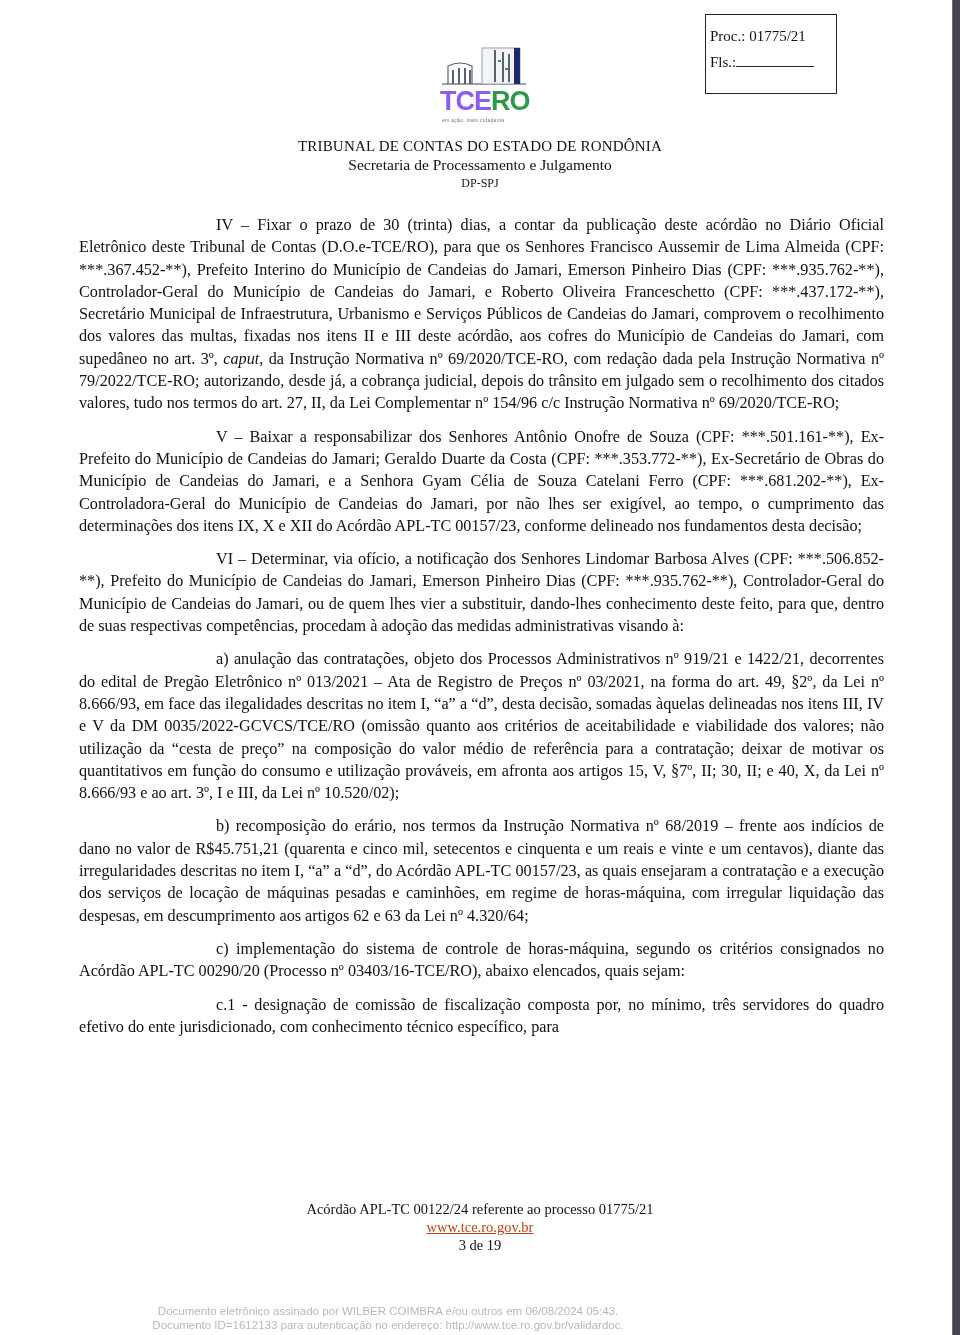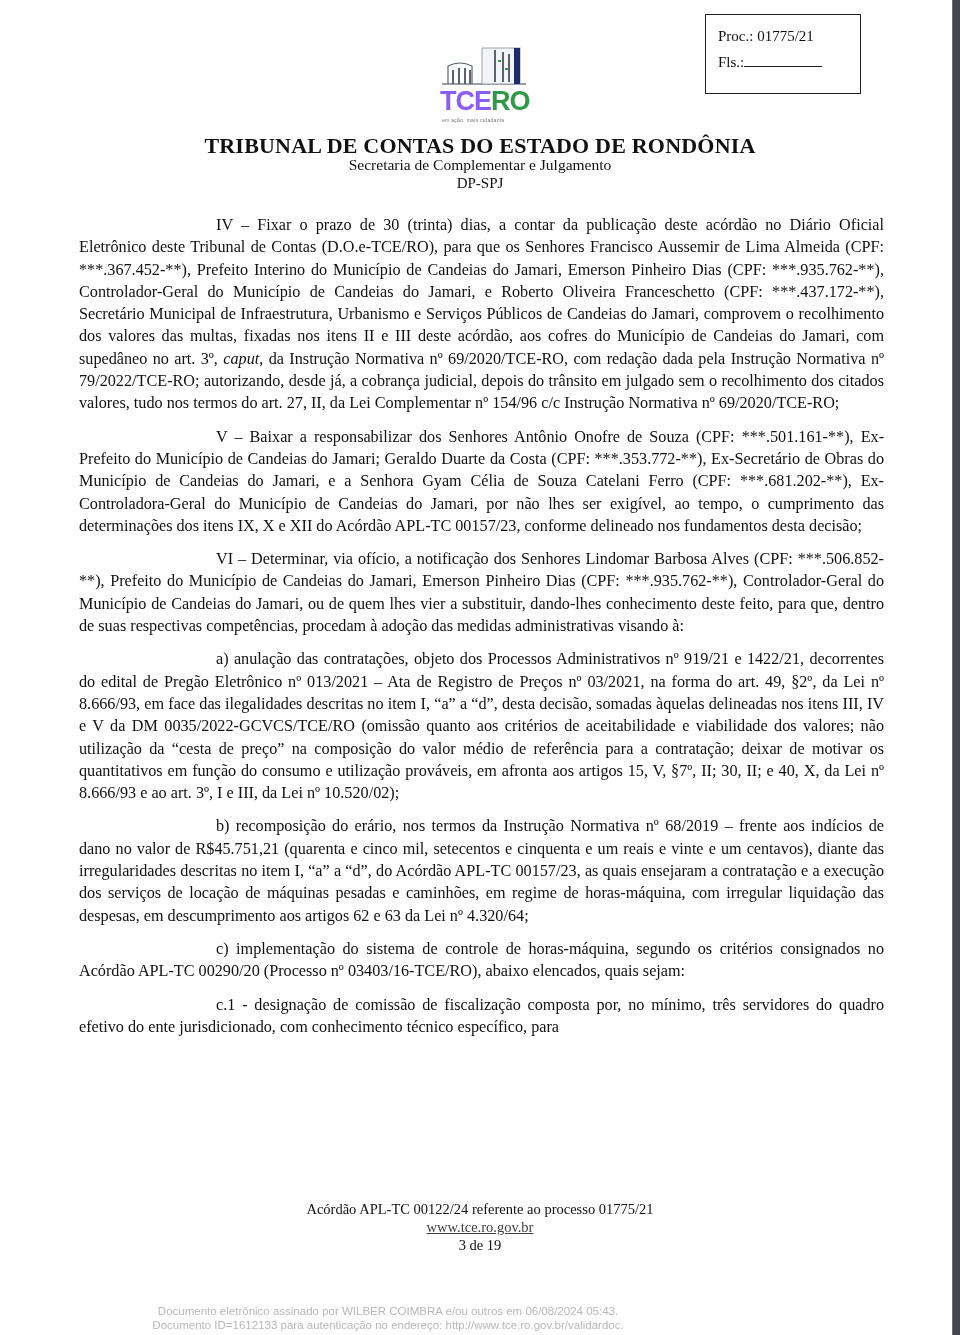--- a/index.html
+++ b/index.html
@@ -7,56 +7,56 @@
       width: 960px; height: 1335px; overflow: hidden; background: #ffffff;
       position: relative;
       font-family: "Liberation Serif", "DejaVu Serif", serif;
       color: #111;
     }
     .right-bar {
       position: absolute; top: 0; right: 0; width: 7px; height: 1335px;
       background: #44474f; border-left: 1px solid #6b6e75;
     }
     .proc-box {
-      position: absolute; left: 705px; top: 14px; width: 156px; height: 80px;
+      position: absolute; left: 705px; top: 14px; width: 132px; height: 80px;
       border: 1.5px solid #222; box-sizing: border-box;
-      font-size: 15px; padding: 8px 0 0 12px; line-height: 26px;
+      font-size: 15px; padding: 8px 0 0 4px; line-height: 26px;
     }
     .proc-box .fls-line { display: inline-block; width: 78px; border-bottom: 1px solid #222; height: 14px; vertical-align: baseline; }
     .logo {
       position: absolute; left: 438px; top: 44px; width: 92px; height: 82px;
     }
     .logo .word {
       position: absolute; left: 2px; top: 42px; font-family: "Liberation Sans", "DejaVu Sans", sans-serif;
       font-weight: bold; font-size: 27px; letter-spacing: -1px; line-height: 30px;
     }
     .logo .tc { color: #8b5cf6; }
     .logo .ro { color: #2e9a48; margin-top: 20px; }
     .logo .tag {
       position: absolute; left: 4px; top: 73px; font-family: "Liberation Sans", "DejaVu Sans", sans-serif;
       font-size: 5px; color: #777; letter-spacing: 0.3px; white-space: nowrap;
     }
     .header {
       position: absolute; left: 0; width: 960px; top: 136px; text-align: center;
     }
-    .header .h1 { font-weight: bold; font-size: 22px; line-height: 20px; letter-spacing: 0.2px; }
+    .header .h1 { font-weight: normal; font-size: 15px; line-height: 20px; letter-spacing: 0.2px; }
     .header .h2 { font-size: 15.5px; line-height: 18px; }
-    .header .h3 { font-size: 15px; line-height: 18px; }
+    .header .h3 { font-size: 12px; line-height: 18px; }
     .body-text {
       position: absolute; left: 79px; top: 214px; width: 805px;
       font-size: 16.2px; line-height: 22.3px; text-align: justify;
     }
     .para { margin: 0 0 11px 0; text-indent: 137px; }
     .para.sub { text-indent: 137px; }
     b { font-weight: normal; }
     .footer {
       position: absolute; left: 0; width: 960px; top: 1200px; text-align: center;
       font-size: 14.5px; line-height: 18px;
     }
-    .footer a { color: #404040; text-decoration: underline; }
+    .footer a { color: #c2410c; text-decoration: underline; }
     .sig {
       position: absolute; left: 0; width: 776px; top: 1304px; text-align: center;
       font-family: "Liberation Sans", "DejaVu Sans", sans-serif; font-size: 11.5px; line-height: 14px; color: #b8b8b8;
     }
   </style>
 </head>
 <body>
 
 <div class="right-bar"></div>
 
@@ -80,21 +80,21 @@
     <rect x="20" y="24" width="2" height="16" fill="#5a6170"></rect>
     <rect x="26" y="24" width="2" height="16" fill="#5a6170"></rect>
     <rect x="31" y="26" width="2" height="14" fill="#5a6170"></rect>
   </svg>
   <div class="word"><span class="tc">TCE</span><span class="ro">RO</span></div>
   <div class="tag">em ação, mais cidadania</div>
 </div>
 
 <div class="header">
   <div class="h1">TRIBUNAL DE CONTAS DO ESTADO DE RONDÔNIA</div>
-  <div class="h2">Secretaria de Complementar e Julgamento</div>
+  <div class="h2">Secretaria de Processamento e Julgamento</div>
   <div class="h3">DP-SPJ</div>
 </div>
 
 <div class="body-text">
   <p class="para"><b>IV – Fixar o prazo de 30 (trinta) dias</b><span>, a contar da publicação deste acórdão no Diário Oficial Eletrônico deste Tribunal de Contas (D.O.e-TCE/RO), para que os Senhores </span><b>Francisco Aussemir de Lima Almeida</b><span> (CPF: ***.367.452-**), Prefeito Interino do Município de Candeias do Jamari, </span><b>Emerson Pinheiro Dias</b><span> (CPF: ***.935.762-**), Controlador-Geral do Município de Candeias do Jamari, e </span><b>Roberto Oliveira Franceschetto</b><span> (CPF: ***.437.172-**), Secretário Municipal de Infraestrutura, Urbanismo e Serviços Públicos de Candeias do Jamari, comprovem o recolhimento dos valores das multas, fixadas nos </span><b>itens II e III</b><span> deste acórdão, aos cofres do Município de Candeias do Jamari, com supedâneo no art. 3º, </span><i>caput</i><span>, da Instrução Normativa nº 69/2020/TCE-RO, com redação dada pela Instrução Normativa nº 79/2022/TCE-RO; autorizando, desde já, a cobrança judicial, depois do trânsito em julgado sem o recolhimento dos citados valores, tudo nos termos do art. 27, II, da Lei Complementar nº 154/96 c/c Instrução Normativa nº 69/2020/TCE-RO;</span></p>
 
   <p class="para"><b>V – Baixar a responsabilizar</b><span> dos Senhores </span><b>Antônio Onofre de Souza</b><span> (CPF: ***.501.161-**), Ex-Prefeito do Município de Candeias do Jamari; </span><b>Geraldo Duarte da Costa</b><span> (CPF: ***.353.772-**), Ex-Secretário de Obras do Município de Candeias do Jamari, e a Senhora </span><b>Gyam Célia de Souza Catelani Ferro</b><span> (CPF: ***.681.202-**), Ex-Controladora-Geral do Município de Candeias do Jamari, por não lhes ser exigível, ao tempo, o cumprimento das determinações dos itens IX, X e XII do Acórdão APL-TC 00157/23, conforme delineado nos fundamentos desta decisão;</span></p>
 
   <p class="para"><b>VI – Determinar,</b><span> via ofício, a notificação dos Senhores Lindomar Barbosa Alves (CPF: ***.506.852-**), Prefeito do Município de Candeias do Jamari, </span><b>Emerson Pinheiro Dias</b><span> (CPF: ***.935.762-**), Controlador-Geral do Município de Candeias do Jamari, ou de quem lhes vier a substituir, dando-lhes conhecimento deste feito, para que, dentro de suas respectivas competências, procedam à adoção das medidas administrativas visando à:</span></p>
 

